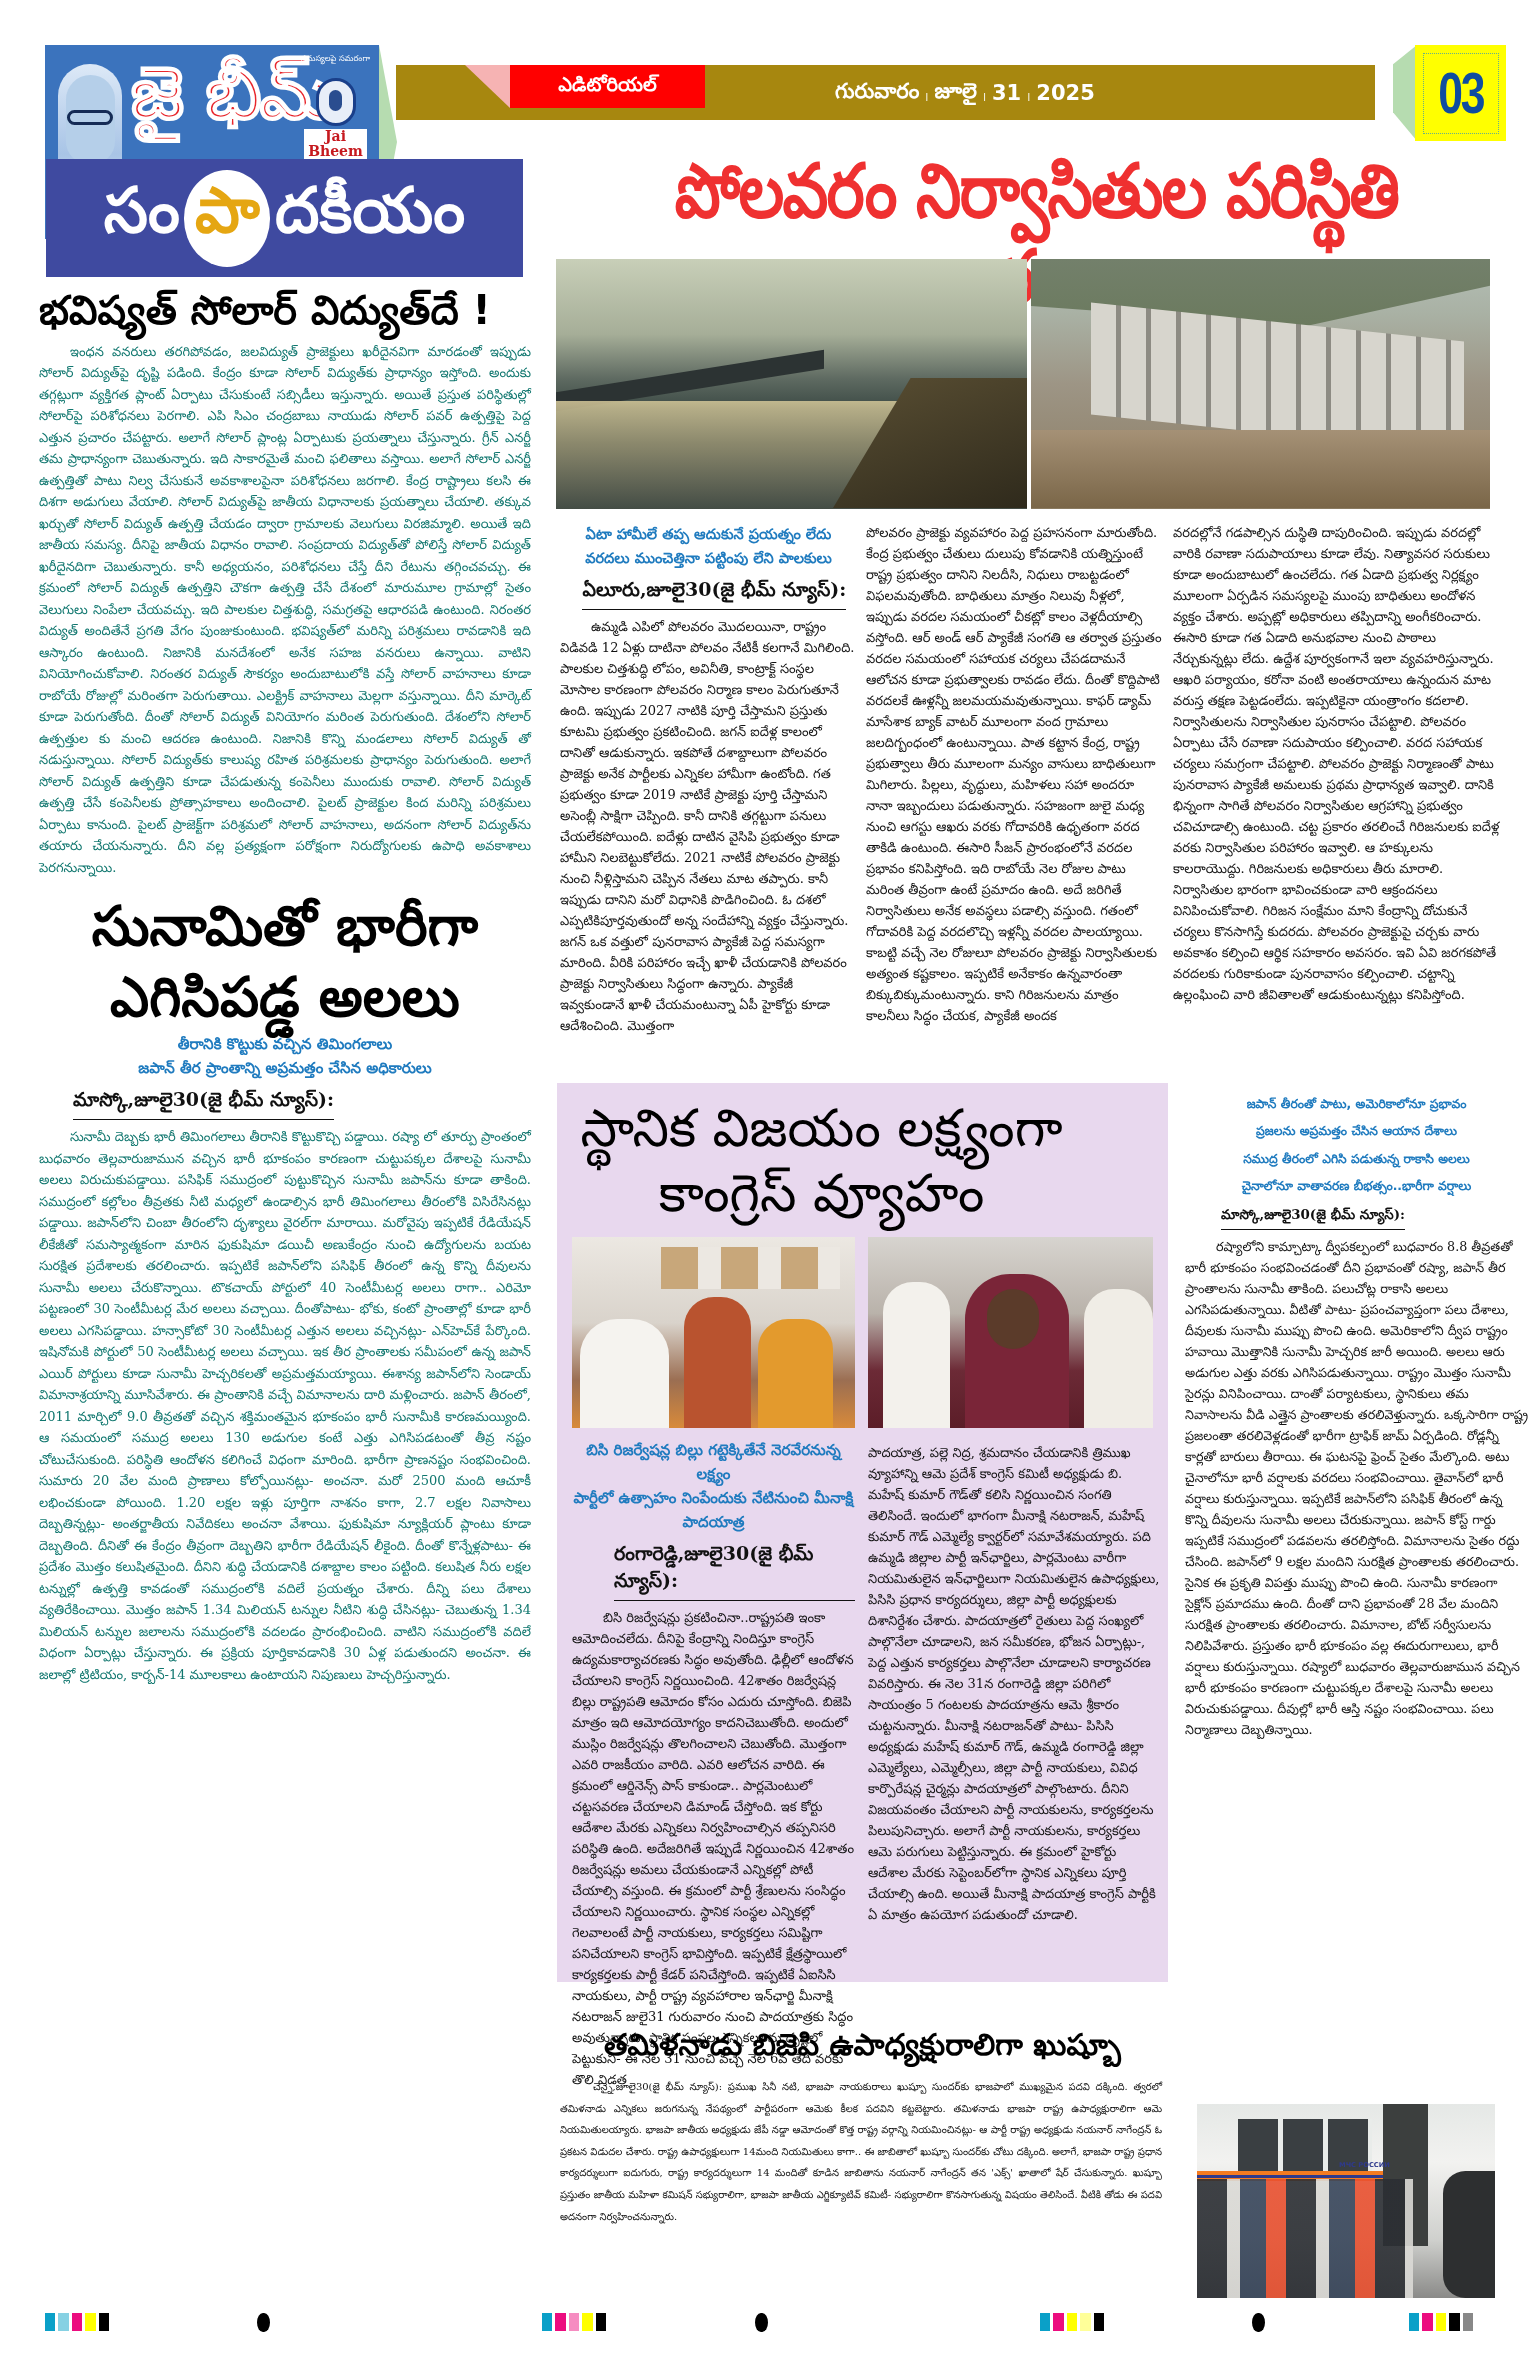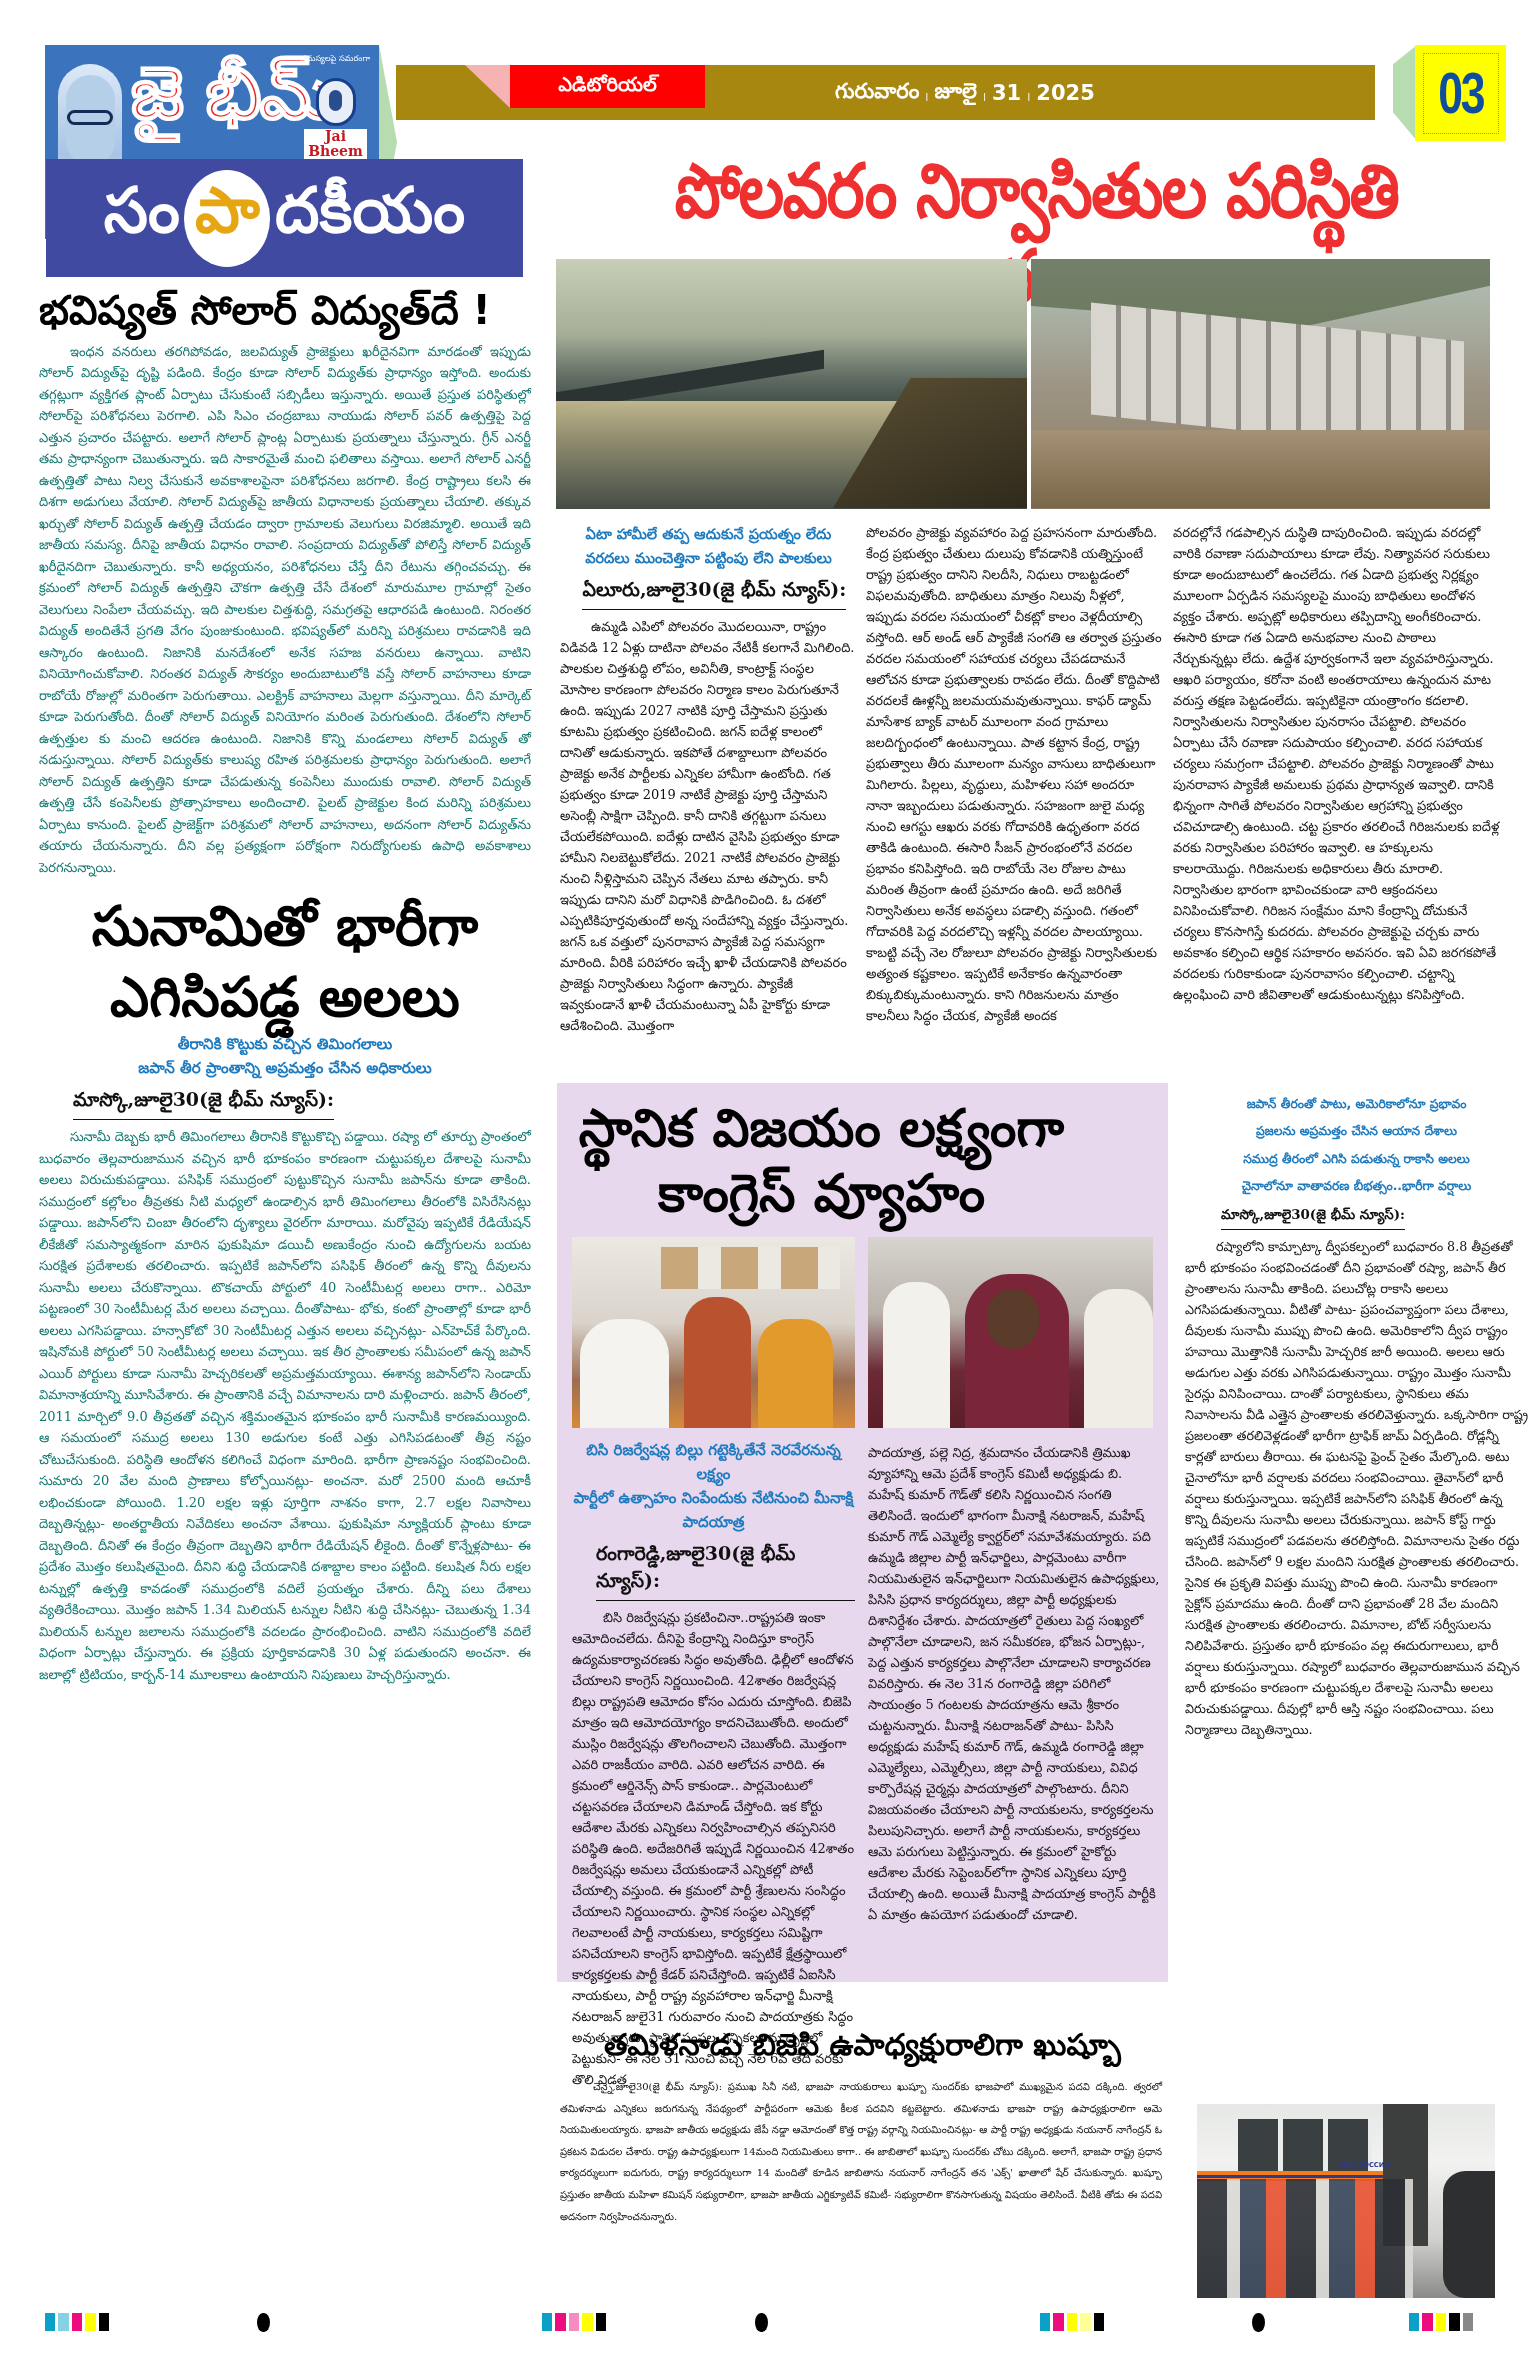--- a/index.html
+++ b/index.html
@@ -59,21 +59,21 @@
 
   .polavaram-col1 { position: absolute; left: 560px; top: 522px; width: 297px; }
   .polavaram-col1 .subhead-blue { font-size: 14.5px; line-height: 24px; }
   .polavaram-col2 { position: absolute; left: 866px; top: 522px; width: 298px; }
   .polavaram-col3 { position: absolute; left: 1173px; top: 522px; width: 328px; }
   .narrow-text { font-family: "DejaVu Serif", serif; font-size: 13px; line-height: 21px; color: #111; text-align: left; }
   .narrow-text p { text-indent: 31px; }
 
   
   .congress-box { position: absolute; left: 557px; top: 1083px; width: 611px; height: 899px; background: #e8d8ee; }
-  .congress-title { position: absolute; left: 0; top: 13.4px; width: 529px; text-align: center; font-size: 52px; font-weight: bold; line-height: 1.25; color: #000; }
+  .congress-title { position: absolute; left: 0; top: 13.4px; width: 529px; text-align: center; font-size: 52px; font-weight: normal; line-height: 1.25; color: #000; }
   .photo-congress1 { left: 572px; top: 1237px; width: 283px; height: 191px; background: linear-gradient(180deg, #ece8e2 0%, #d9d3cb 45%, #9b6e52 75%, #d88a3a 100%); }
   .photo-congress1 .frames { position: absolute; left: 89px; top: 10.4px; width: 179px; height: 42px; background: repeating-linear-gradient(90deg, #c8a77a 0 37px, #ece8e2 37px 60px); }
   .photo-congress1 .p1 { position: absolute; left: 7.5px; top: 82px; width: 89px; height: 109px; background: #f5f3ef; border-radius: 37px 37px 0 0; }
   .photo-congress1 .p2 { position: absolute; left: 112px; top: 60px; width: 67px; height: 131px; background: #b9532f; border-radius: 30px 30px 0 0; }
   .photo-congress1 .p3 { position: absolute; left: 186px; top: 82px; width: 75px; height: 109px; background: #e39a2d; border-radius: 30px 30px 0 0; }
   .photo-congress2 { left: 868px; top: 1237px; width: 285px; height: 191px; background: linear-gradient(180deg, #d7d4cf 0%, #b9b2aa 40%, #6c2a36 70%, #5b1d28 100%); }
   .photo-congress2 .p1 { position: absolute; left: 15px; top: 45px; width: 67px; height: 146px; background: #f3f1ec; border-radius: 30px 30px 0 0; }
   .photo-congress2 .p2 { position: absolute; left: 97px; top: 37px; width: 104px; height: 154px; background: #7a2538; border-radius: 45px 45px 0 0; }
   .photo-congress2 .p2::after { content:""; position: absolute; left: 22.4px; top: 15px; width: 52px; height: 60px; border-radius: 26px; background: #5b3b2a; }
   .photo-congress2 .p3 { position: absolute; left: 216px; top: 52px; width: 69px; height: 139px; background: #f0ede6; border-radius: 30px 30px 0 0; }
@@ -208,21 +208,21 @@
   <div class="p3"></div>
 </div>
 <div class="photo photo-congress2">
   <div class="p1"></div>
   <div class="p2"></div>
   <div class="p3"></div>
 </div>
 <div class="congress-col1">
   <div class="subhead-blue">బిసి రిజర్వేషన్ల బిల్లు గట్టెక్కితేనే నెరవేరనున్న లక్ష్యం</div>
   <div class="subhead-blue">పార్టీలో ఉత్సాహం నింపేందుకు నేటినుంచి మీనాక్షి పాదయాత్ర</div>
-  <div class="dateline" style="margin-left:24px;">రంగారెడ్డి,జూలై30(జై భీమ్ న్యూస్):</div>
+  <div class="dateline" style="margin-left:42px;">రంగారెడ్డి,జూలై30(జై భీమ్ న్యూస్):</div>
   <div class="narrow-text">
     <p>బిసి రిజర్వేషన్లు ప్రకటించినా..రాష్ట్రపతి ఇంకా ఆమోదించలేదు. దీనిపై కేంద్రాన్ని నిందిస్తూ కాంగ్రెస్ ఉద్యమకార్యాచరణకు సిద్ధం అవుతోంది. ఢిల్లీలో ఆందోళన చేయాలని కాంగ్రెస్ నిర్ణయించింది. 42శాతం రిజర్వేషన్ల బిల్లు రాష్ట్రపతి ఆమోదం కోసం ఎదురు చూస్తోంది. బిజెపి మాత్రం ఇది ఆమోదయోగ్యం కాదనిచెబుతోంది. అందులో ముస్లిం రిజర్వేషన్లు తొలగించాలని చెబుతోంది. మొత్తంగా ఎవరి రాజకీయం వారిది. ఎవరి ఆలోచన వారిది. ఈ క్రమంలో ఆర్డినెన్స్ పాస్ కాకుండా.. పార్లమెంటులో చట్టసవరణ చేయాలని డిమాండ్ చేస్తోంది. ఇక కోర్టు ఆదేశాల మేరకు ఎన్నికలు నిర్వహించాల్సిన తప్పనిసరి పరిస్థితి ఉంది. అదేజరిగితే ఇప్పుడే నిర్ణయించిన 42శాతం రిజర్వేషన్లు అమలు చేయకుండానే ఎన్నికల్లో పోటీ చేయాల్సి వస్తుంది. ఈ క్రమంలో పార్టీ శ్రేణులను సంసిద్ధం చేయాలని నిర్ణయించారు. స్థానిక సంస్థల ఎన్నికల్లో గెలవాలంటే పార్టీ నాయకులు, కార్యకర్తలు సమిష్టిగా పనిచేయాలని కాంగ్రెస్ భావిస్తోంది. ఇప్పటికే క్షేత్రస్థాయిలో కార్యకర్తలకు పార్టీ కేడర్ పనిచేస్తోంది. ఇప్పటికే ఏఐసిసి నాయకులు, పార్టీ రాష్ట్ర వ్యవహారాల ఇన్‌ఛార్జి మీనాక్షి నటరాజన్ జులై31 గురువారం నుంచి పాదయాత్రకు సిద్ధం అవుతున్నారు. స్థానిక సంస్థల ఎన్నికలలను దృష్టిలో పెట్టుకుని- ఈ నెల 31 నుంచి వచ్చే నెల 6వ తేదీ వరకు తొలి విడత</p>
   </div>
 </div>
 <div class="congress-col2">
   <div class="narrow-text">
     <p style="text-indent:0">పాదయాత్ర, పల్లె నిద్ర, శ్రమదానం చేయడానికి త్రిముఖ వ్యూహాన్ని ఆమె ప్రదేశ్ కాంగ్రెస్ కమిటీ అధ్యక్షుడు బి. మహేష్ కుమార్ గౌడ్‌తో కలిసి నిర్ణయించిన సంగతి తెలిసిందే. ఇందులో భాగంగా మీనాక్షి నటరాజన్, మహేష్ కుమార్ గౌడ్ ఎమ్మెల్యే క్వార్టర్‌లో సమావేశమయ్యారు. పది ఉమ్మడి జిల్లాల పార్టీ ఇన్‌ఛార్జిలు, పార్లమెంటు వారీగా నియమితులైన ఇన్‌ఛార్జిలుగా నియమితులైన ఉపాధ్యక్షులు, పిసిసి ప్రధాన కార్యదర్శులు, జిల్లా పార్టీ అధ్యక్షులకు దిశానిర్దేశం చేశారు. పాదయాత్రలో రైతులు పెద్ద సంఖ్యలో పాల్గొనేలా చూడాలని, జన సమీకరణ, భోజన ఏర్పాట్లు-, పెద్ద ఎత్తున కార్యకర్తలు పాల్గొనేలా చూడాలని కార్యాచరణ వివరిస్తారు. ఈ నెల 31న రంగారెడ్డి జిల్లా పరిగిలో సాయంత్రం 5 గంటలకు పాదయాత్రను ఆమె శ్రీకారం చుట్టనున్నారు. మీనాక్షి నటరాజన్‌తో పాటు- పిసిసి అధ్యక్షుడు మహేష్ కుమార్ గౌడ్, ఉమ్మడి రంగారెడ్డి జిల్లా ఎమ్మెల్యేలు, ఎమ్మెల్సీలు, జిల్లా పార్టీ నాయకులు, వివిధ కార్పొరేషన్ల చైర్మన్లు పాదయాత్రలో పాల్గొంటారు. దీనిని విజయవంతం చేయాలని పార్టీ నాయకులను, కార్యకర్తలను పిలుపునిచ్చారు. అలాగే పార్టీ నాయకులను, కార్యకర్తలు ఆమె పరుగులు పెట్టిస్తున్నారు. ఈ క్రమంలో హైకోర్టు ఆదేశాల మేరకు సెప్టెంబర్‌లోగా స్థానిక ఎన్నికలు పూర్తి చేయాల్సి ఉంది. అయితే మీనాక్షి పాదయాత్ర కాంగ్రెస్ పార్టీకి ఏ మాత్రం ఉపయోగ పడుతుందో చూడాలి.</p>
   </div>
 </div>
 

